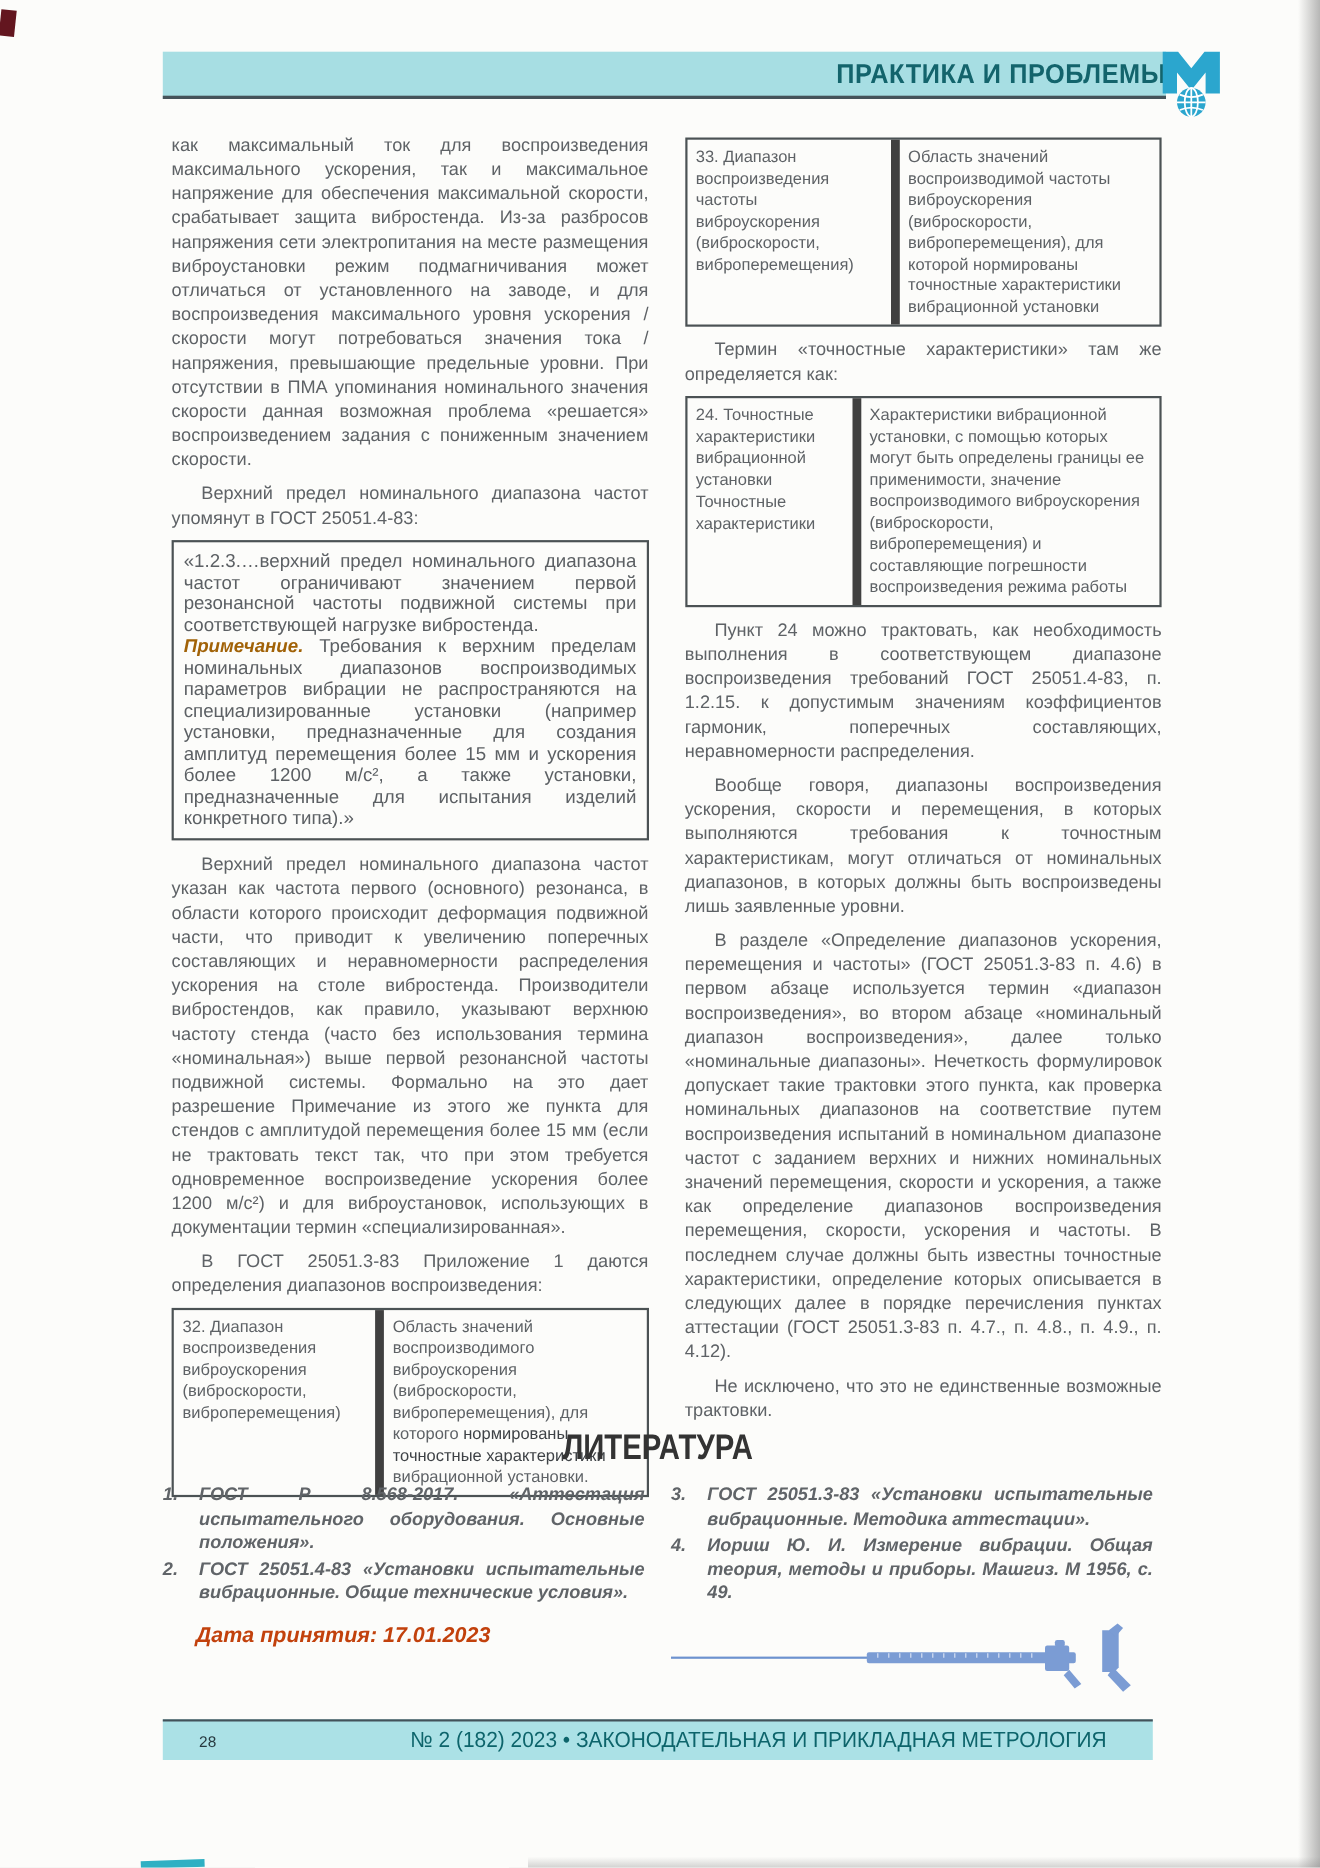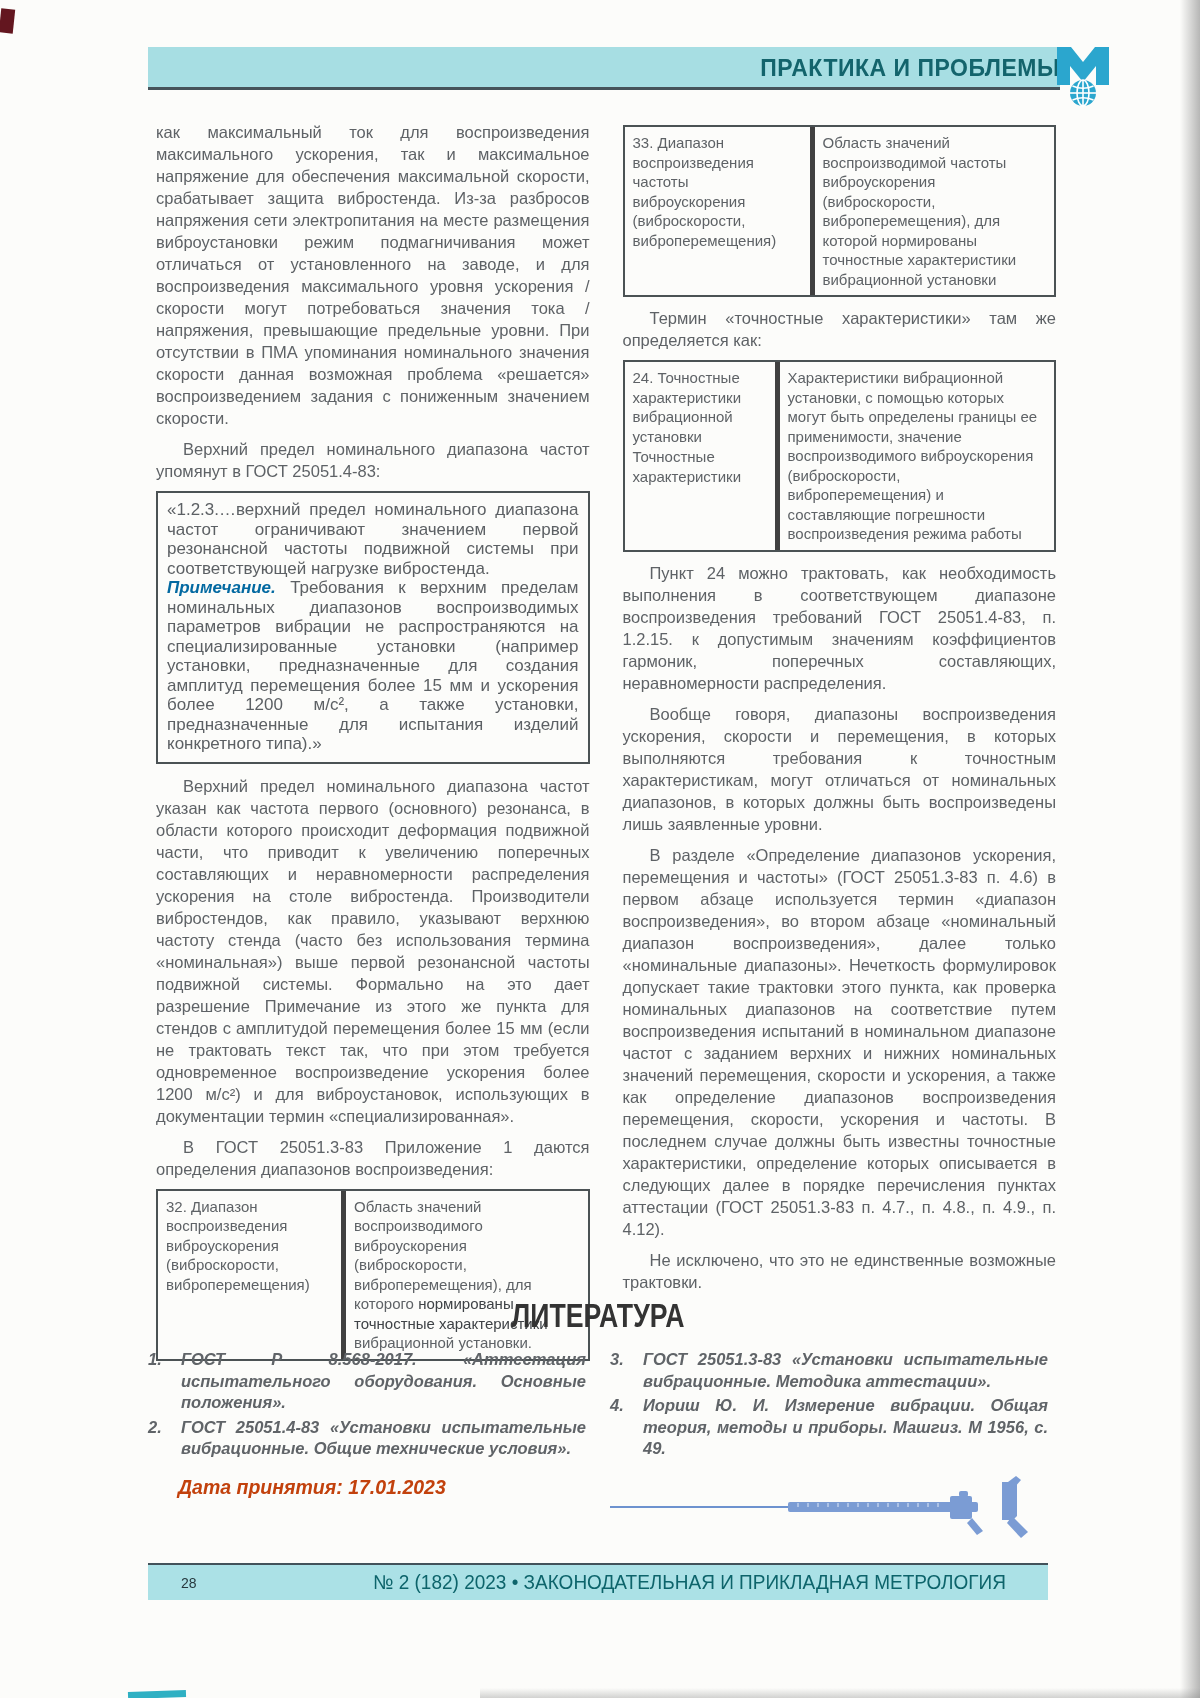--- a/index.html
+++ b/index.html
@@ -22,26 +22,26 @@
 
   
   .content{position:absolute;left:156px;top:121px;width:900px;display:flex;gap:33px;
     color:#5e6266;font-size:16.5px;line-height:22px;text-align:justify;}
   .col{width:438px;}
   .para{margin:0 0 9px 0;}
   .ind{text-indent:27px;}
   .quote-box{border:2px solid #4b5254;padding:7px 9px 8px 9px;margin:3px 0 11px 0;
     font-size:17px;line-height:19.5px;color:#5c6064;}
   .quote-box p{margin:0;}
-  .note-label{font-weight:bold;font-style:italic;color:#0369a1;}
+  .note-label{font-weight:bold;font-style:italic;color:#a16207;}
 
   .deftable{border:2px solid #4b5254;display:grid;margin:4px 0 10px 0;
     font-size:15px;line-height:19.5px;text-align:left;}
   .deftable .cell{padding:6px 8px;}
-  .deftable .def{border-left:5px solid #404040;}
+  .deftable .def{border-left:8px solid #404040;}
   .t32{grid-template-columns:183px 1fr;}
   .t33{grid-template-columns:185px 1fr;}
   .t24{grid-template-columns:150px 1fr;}
   .t24 .term2{margin-top:1px;}
   .bold{font-weight:normal;color:#3e4246;}
 
   
   .lit-section{position:absolute;left:148px;top:1300px;width:900px;}
   .lit-heading{text-align:center;font-size:29px;font-weight:bold;color:#333;
     letter-spacing:0px;transform:scale(.92,1.12);margin:0 0 16px 0;}

